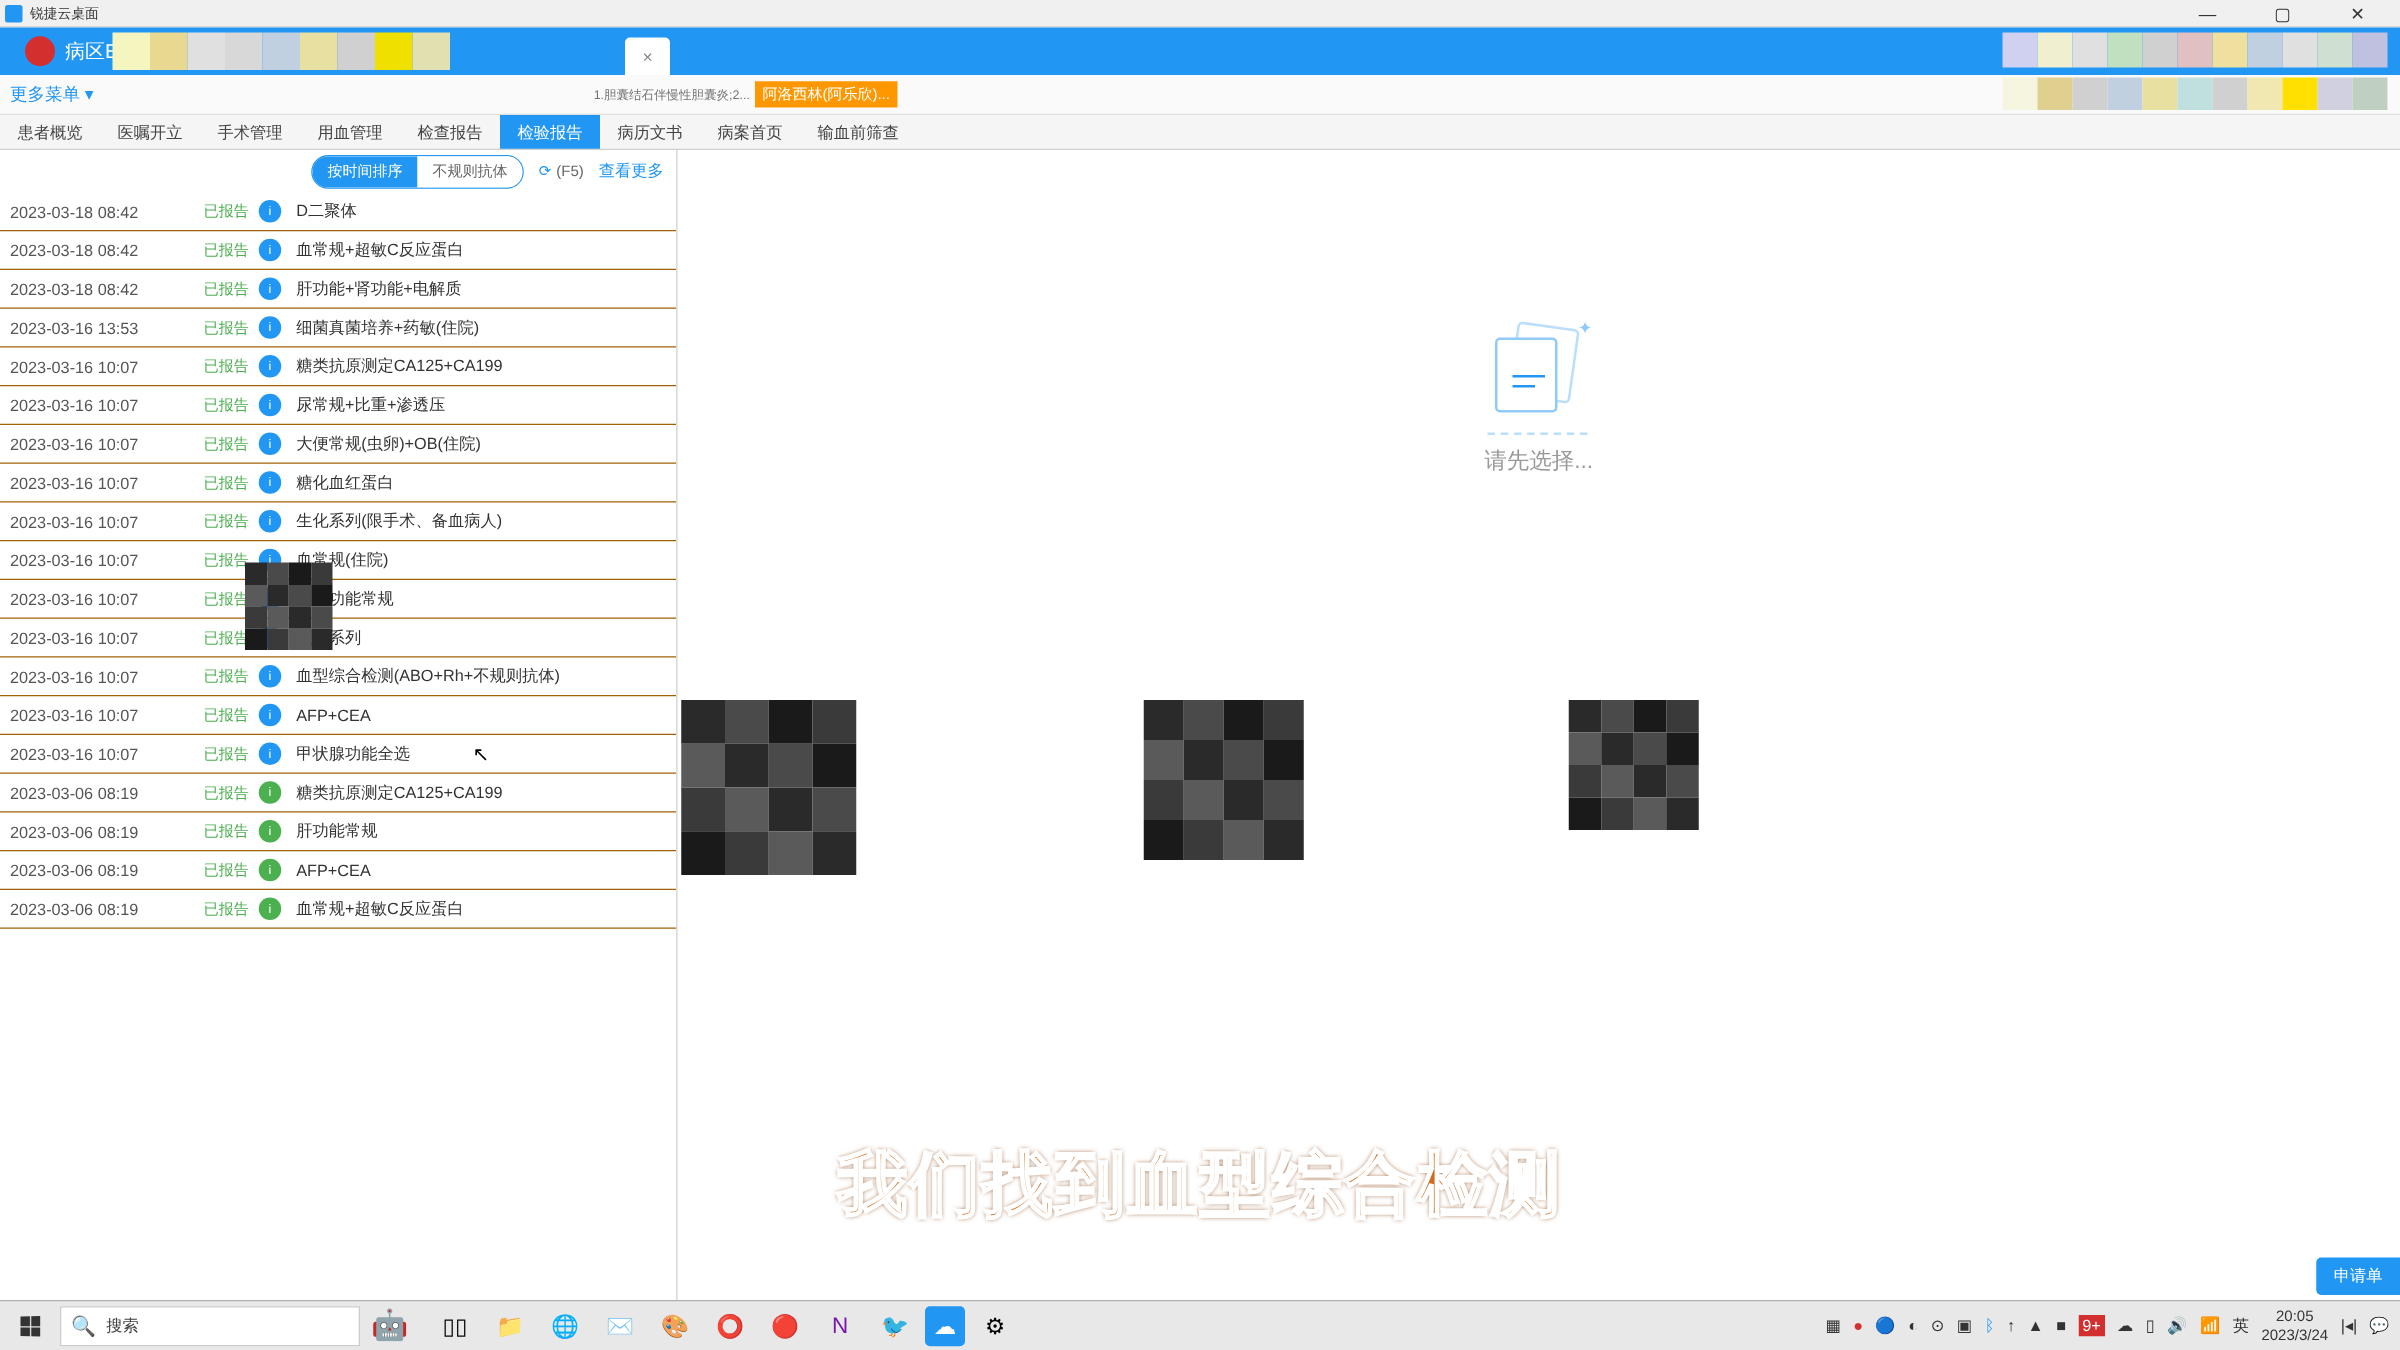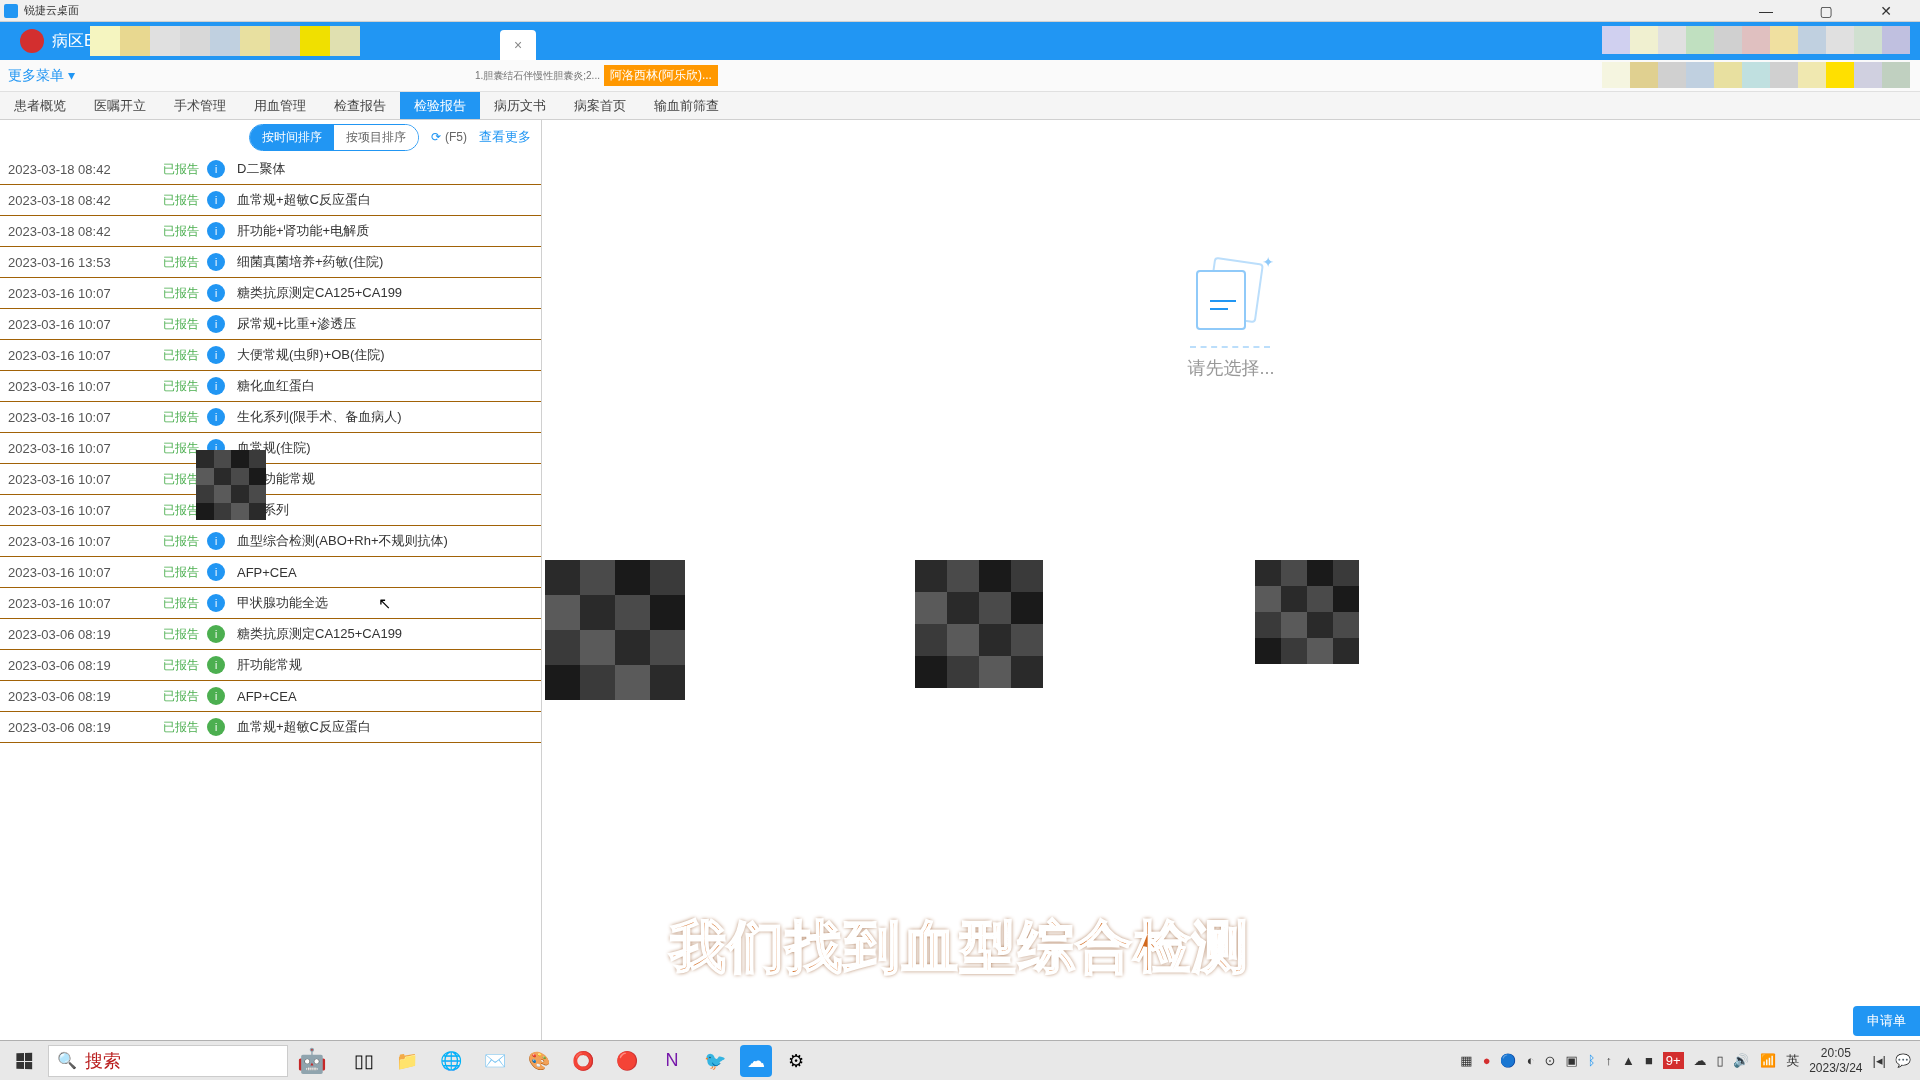--- a/index.html
+++ b/index.html
@@ -132,21 +132,21 @@
 
 .cursor { position: absolute; left: 378px; top: 594px; font-size: 16px; color: #000; pointer-events: none; }
 
 
 .taskbar { position: absolute; bottom: 0; left: 0; right: 0; height: 40px; background: #e8e8e8; border-top: 1px solid #b0b0b0; display: flex; align-items: center; }
 .start-btn { width: 48px; height: 40px; display: flex; align-items: center; justify-content: center; cursor: pointer; }
 .win-logo { display: grid; grid-template-columns: 1fr 1fr; grid-template-rows: 1fr 1fr; gap: 1px; width: 16px; height: 16px; transform: perspective(40px) rotateY(-10deg); }
 .win-logo span { background: #333; }
 .search-box { display: flex; align-items: center; background: #fff; border: 1px solid #ccc; height: 32px; width: 240px; padding: 0 8px; }
 .search-box .icon { color: #666; margin-right: 8px; }
-.search-box .ph { color: #b91c1c; font-size: 18px; }
+.search-box .ph { color: #404040; font-size: 13px; }
 .cortana { width: 48px; display: flex; justify-content: center; }
 .task-icons { display: flex; align-items: center; gap: 4px; margin-left: 8px; }
 .task-icons .ti { width: 40px; height: 40px; display: flex; align-items: center; justify-content: center; cursor: pointer; font-size: 18px; }
 .tray { margin-left: auto; display: flex; align-items: center; gap: 10px; padding-right: 8px; font-size: 12px; color: #333; }
 .tray .tray-i { font-size: 13px; cursor: pointer; }
 .clock { text-align: center; line-height: 1.2; font-size: 12px; }
 </style>
 </head>
 <body>
 
@@ -221,21 +221,21 @@
     <div class="tab">病历文书</div>
     <div class="tab">病案首页</div>
     <div class="tab">输血前筛查</div>
   </div>
 
 <div class="main">
   <div class="left-panel">
     <div class="sort-bar">
       <div class="sort-pill">
         <span class="active">按时间排序</span>
-        <span class="inactive">按项目排序</span>
+        <span class="inactive">不规则抗体</span>
       </div>
       <span class="refresh"><span class="refresh-icon">⟳</span><span>(F5)</span></span>
       <span class="view-more">查看更多</span>
     </div>
     <div class="report-list" id="report-list">
         <div class="report-row">
           <span class="time">2023-03-18 08:42</span>
     <span class="status">已报告</span>
     <span class="circle blue">i</span>
     <span class="name">D二聚体</span>

